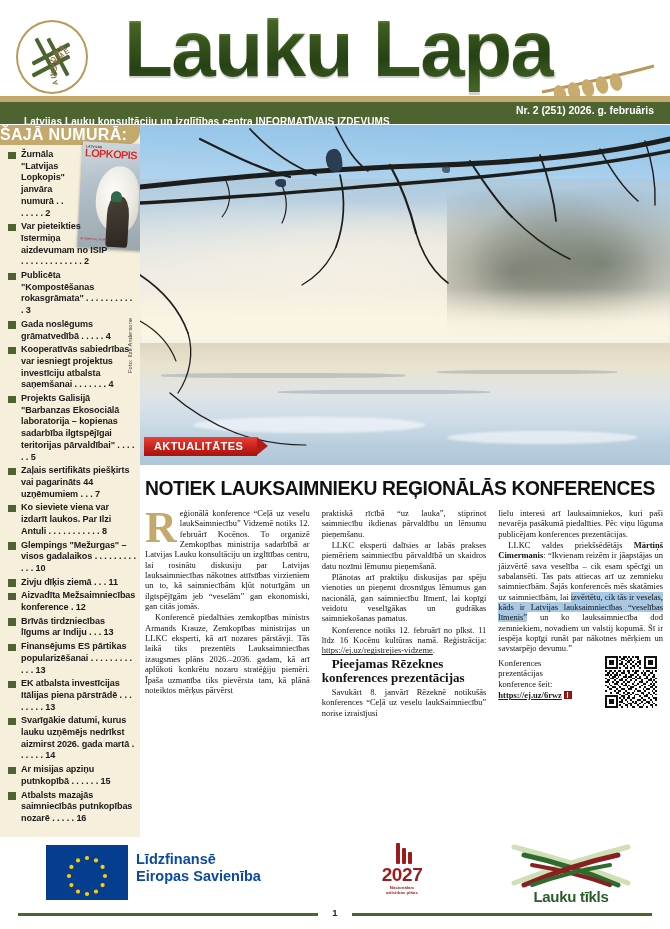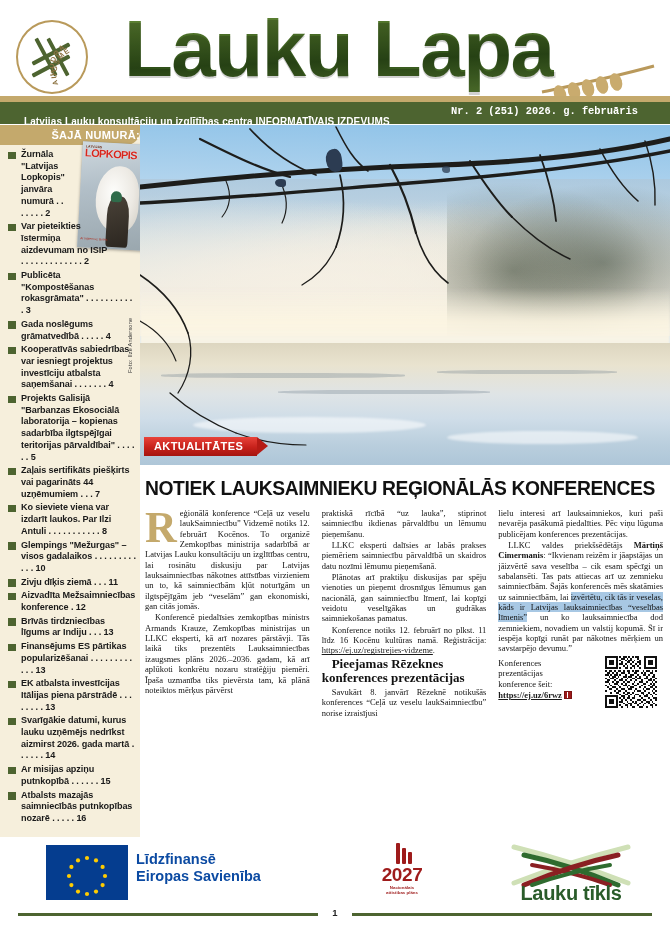--- a/index.html
+++ b/index.html
@@ -98,22 +98,22 @@
     font-family: "Liberation Sans", "DejaVu Sans", sans-serif;
     font-size: 10px;
     font-weight: bold;
     color: #ffffff;
     letter-spacing: 0.1px;
     white-space: nowrap;
     text-align: center;
   }
   #strap .strap-right {
     position: absolute;
-    right: 32px; top: 3px;
-    font-family: Liberation Mono, monospace;
+    right: 16px; top: 3px;
+    font-family: Liberation Sans, sans-serif;
     font-size: 10.4px;
     font-weight: bold;
     color: #ffffff;
     white-space: nowrap;
   }
 
   
   #sidebar {
     position: absolute;
     left: 0; top: 125px;
@@ -122,23 +122,23 @@
   }
   #toc-head {
     position: absolute;
     left: 0; top: 0;
     width: 140px; height: 20px;
     background: #c4a96c;
     border-bottom-right-radius: 14px;
   }
   #toc-head span {
     display: block;
-    text-align: right;
-    font-family: "Liberation Sans", "DejaVu Sans", sans-serif;
-    font-size: 11px;
+    text-align: left;
+    font-family: "Liberation Sans", "DejaVu Sans", sans-serif;
+    font-size: 16px;
     font-weight: bold;
     color: #ffffff;
     line-height: 20px;
     letter-spacing: 0.3px;
   }
   #toc-list {
     position: absolute;
     left: 8px; top: 24px;
     width: 128px;
     list-style: none;
@@ -465,21 +465,21 @@
     width: 130px; height: 64px;
   }
   #lt-logo svg { position: absolute; left: 0; top: 0; }
   #lt-logo .lt-text {
     position: absolute;
     left: 0; bottom: 0;
     width: 130px;
     text-align: center;
     font-family: "Liberation Sans", "DejaVu Sans", sans-serif;
     font-weight: bold;
-    font-size: 20px;
+    font-size: 15px;
     color: #2a5c2a;
     letter-spacing: -0.3px;
   }
   #rule-left, #rule-right {
     position: absolute;
     top: 76px; height: 3px;
     background: #4d6430;
   }
   #rule-left { left: 18px; width: 300px; }
   #rule-right { right: 18px; width: 300px; }

